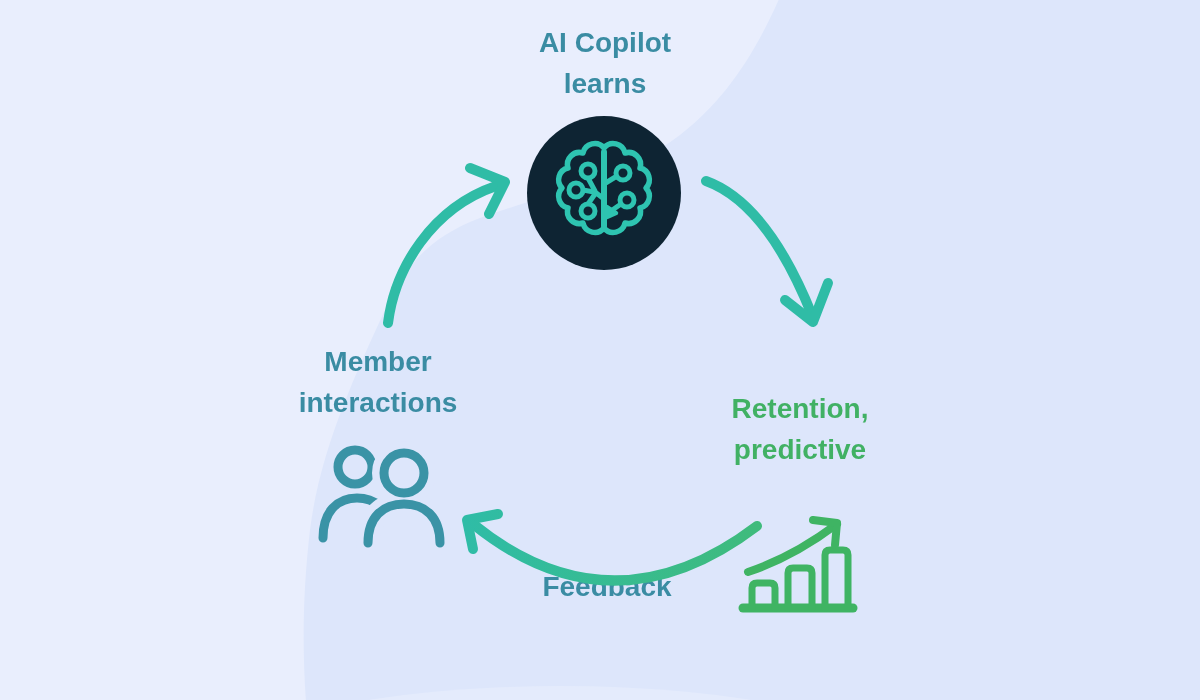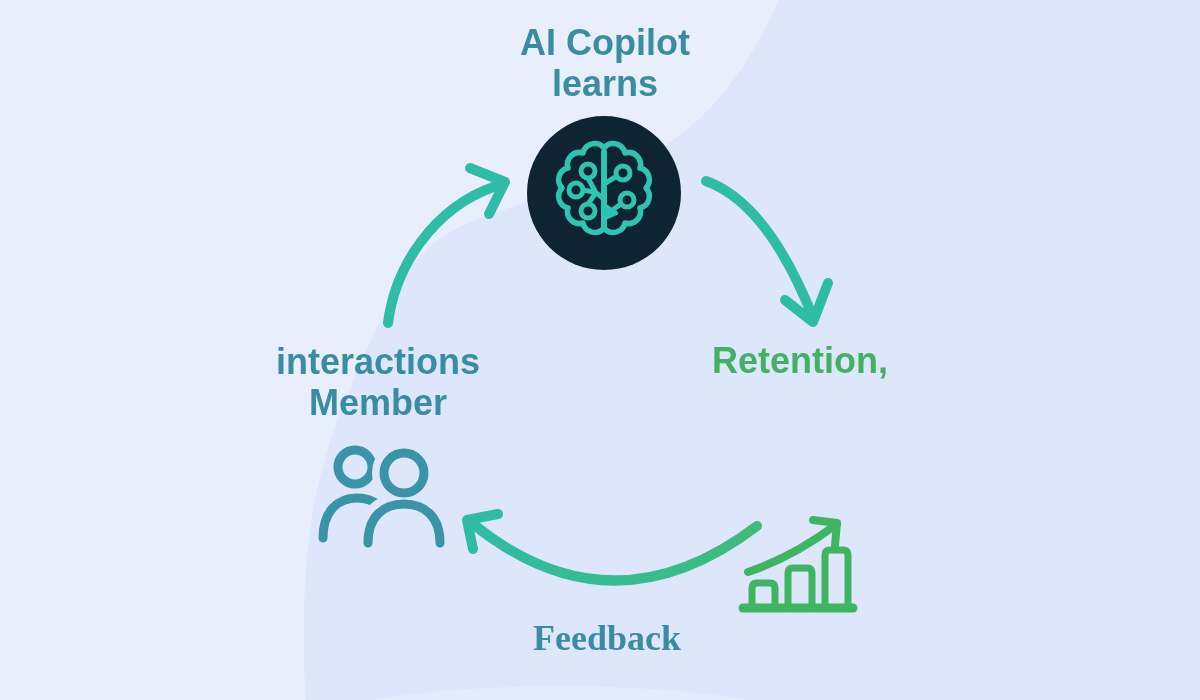--- a/index.html
+++ b/index.html
@@ -10,26 +10,26 @@
     background:var(--bg-base,#dde6fb);
     font-family:"Liberation Sans",sans-serif;
   }
   .bg-svg, .arrows-svg{position:absolute;left:0;top:0;width:1200px;height:700px;}
   .icon-svg{position:absolute;}
   .label{
     position:absolute;
     width:400px;
     text-align:center;
     font-weight:700;
-    font-size:36px;
+    font-size:28px;
     line-height:41px;
     letter-spacing:0px;
   }
   .teal{color:var(--teal-text,#3a8ca3);}
-  .green{color:var(--green-text,#41b164);}
+  .green{color:var(--green-text,#41b164);margin-top:48px;}
 </style>
 </head>
 <body>
 
 <div class="stage">
 
   <svg class="bg-svg" viewBox="0 0 1200 700" aria-hidden="true">
     <path d="M783,-10
          C 755,55 725,100 680,135
          C 620,180 540,196 480,218
@@ -59,54 +59,55 @@
       <path stroke-width="4.5" d="M83,93 L92,99 L83,103 Z"></path>
       <circle cx="64" cy="57" r="7" stroke-width="5" style="fill:var(--brain-bg,#0e2433)"></circle>
       <circle cx="52" cy="76" r="7" stroke-width="5" style="fill:var(--brain-bg,#0e2433)"></circle>
       <circle cx="64" cy="97" r="7" stroke-width="5" style="fill:var(--brain-bg,#0e2433)"></circle>
       <circle cx="99" cy="59" r="7" stroke-width="5" style="fill:var(--brain-bg,#0e2433)"></circle>
       <circle cx="103" cy="86" r="7" stroke-width="5" style="fill:var(--brain-bg,#0e2433)"></circle>
     </g>
   </svg>
 
   <div class="label teal" style="left:178px; top:341px;">
+    <div>Member</div>
     <div>interactions</div>
-    <div>Member</div>
   </div>
 
   <svg class="icon-svg" style="left:302px; top:432px;" width="165" height="125" viewBox="0 0 165 125" aria-hidden="true">
     <g fill="none" stroke-linecap="round">
       <circle cx="53" cy="35" r="17" stroke-width="9" style="stroke:var(--people-teal,#3a93a6)"></circle>
       <path stroke-width="9" style="stroke:var(--people-teal,#3a93a6)" d="M21,106 C21,80 35,66 55,66 C64,66 72,69 78,74"></path>
 
       <g style="stroke:var(--bg-base,#dde6fb)">
         <circle cx="102" cy="41" r="20" stroke-width="24"></circle>
         <path stroke-width="24" d="M66,111 C66,85 81,72 102,72 C123,72 138,85 138,111"></path>
       </g>
       <circle cx="102" cy="41" r="20" stroke-width="9" style="stroke:var(--people-teal,#3a93a6)"></circle>
       <path stroke-width="9" style="stroke:var(--people-teal,#3a93a6)" d="M66,111 C66,85 81,72 102,72 C123,72 138,85 138,111"></path>
     </g>
   </svg>
 
   <div class="label green" style="left:600px; top:340px;">
     <div>Retention,</div>
+    <div>predictive</div>
   </div>
 
   <svg class="icon-svg" style="left:735px; top:505px;" width="130" height="115" viewBox="0 0 130 115" aria-hidden="true">
     <g fill="none" style="stroke:var(--chart-green,#3fb463)" stroke-linecap="round" stroke-linejoin="round">
       <path stroke-width="9" d="M8,103 L118,103"></path>
       <path stroke-width="7" d="M17,103 V83 Q17,78 22,78 H35 Q40,78 40,83 V103"></path>
       <path stroke-width="7" d="M53,103 V68 Q53,63 58,63 H72 Q77,63 77,68 V103"></path>
       <path stroke-width="7" d="M90,103 V50 Q90,45 95,45 H108 Q113,45 113,50 V103"></path>
       <path stroke-width="8" d="M13,67 Q58,52 102,19"></path>
       <path stroke-width="8" d="M78,15 L102,18 L100,40"></path>
     </g>
   </svg>
 
-  <div class="label teal" style="left:407px; top:618px;font-family:Liberation Serif, serif;">
+  <div class="label teal" style="left:407px; top:566px;">
     <div>Feedback</div>
   </div>
 
   <svg class="arrows-svg" viewBox="0 0 1200 700" aria-hidden="true">
     <defs>
       <linearGradient id="feedbackGrad" gradientUnits="userSpaceOnUse" x1="467" y1="530" x2="757" y2="530">
         <stop offset="0" style="stop-color:var(--arrow-teal,#2fbca6)"></stop>
         <stop offset="1" style="stop-color:var(--arrow-green,#3fbb7c)"></stop>
       </linearGradient>
     </defs>

